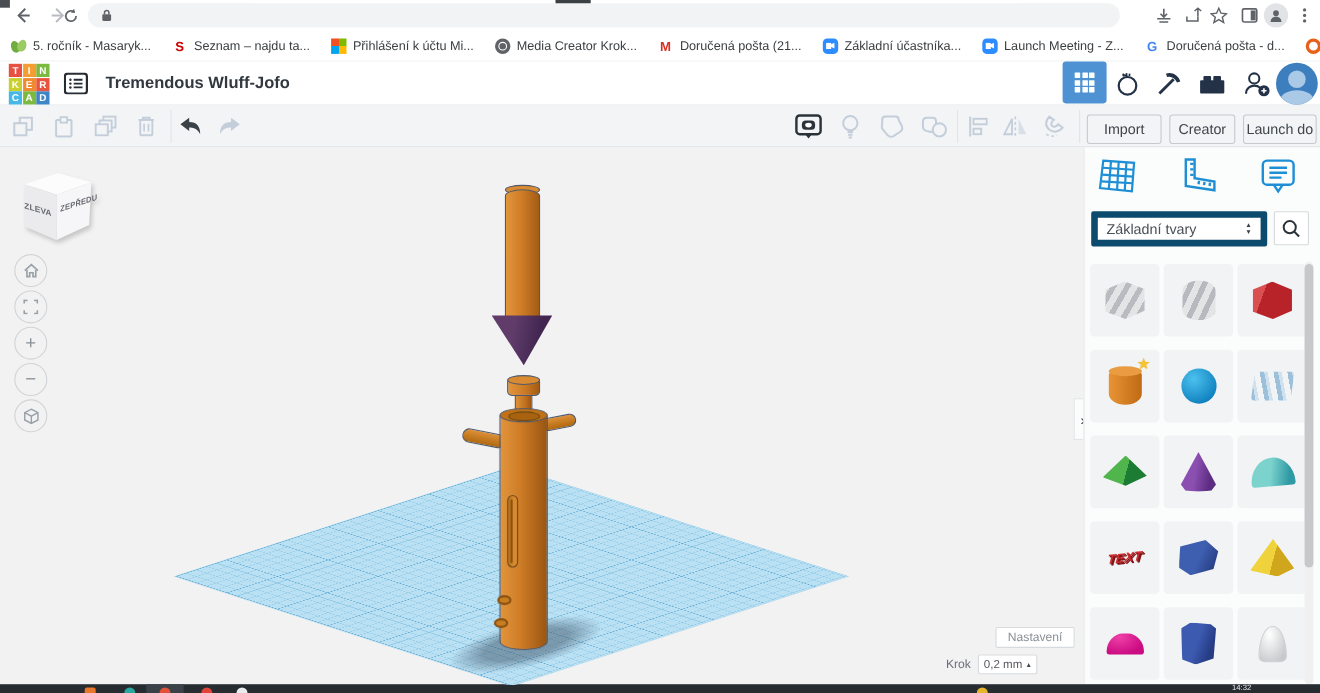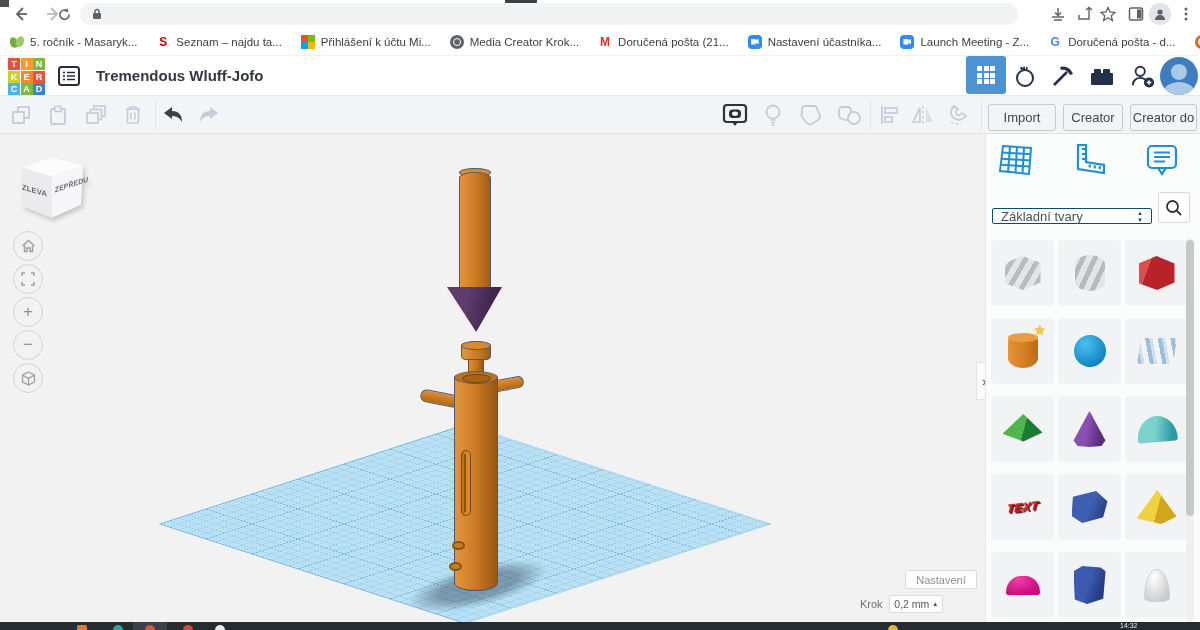--- a/index.html
+++ b/index.html
@@ -141,22 +141,22 @@
 
   
   #panel-chevron { position:absolute; left:976px; top:228px; width:16px; height:38px; background:#fcfcfd;
     border:1px solid #e2e4e6; border-right:none; display:flex; align-items:center; justify-content:center;
     font-size:13px; color:#2f3338; }
 
   
   #panel { position:absolute; left:985px; top:0; width:215px; height:488px; background:#fbfcfc; border-left:1px solid #e4e6e8; }
   .p-top-ic { position:absolute; top:6px; width:40px; height:40px; display:flex; align-items:center; justify-content:center; color:#1e8fd5; }
   #p-ic-grid { left:10px; } #p-ic-ruler { left:82px; } #p-ic-notes { left:156px; }
-  #p-dropdown { position:absolute; left:6px; top:58px; width:160px; height:16px; background:#fff; border:1px solid #0c4a6e; border-radius:2px;
-    display:flex; align-items:center; padding:0 8px;margin-top:16px; }
+  #p-dropdown { position:absolute; left:6px; top:58px; width:160px; height:32px; background:#fff; border:6px solid #0c4a6e; border-radius:2px;
+    display:flex; align-items:center; padding:0 8px; }
   #p-dropdown-value { font-size:13px; color:#4a5056; flex:1; }
   #p-dropdown-arrows { display:flex; flex-direction:column; gap:1px; font-size:6px; color:#3a3f44; line-height:1; }
   #p-search-btn { position:absolute; left:172px; top:58px; width:32px; height:31px; background:#fff; border:1px solid #d6d9dc; border-radius:2px;
     display:flex; align-items:center; justify-content:center; color:#2b3238; }
   #shape-grid { position:absolute; left:5px; top:106px; width:198px; display:grid;
     grid-template-columns:repeat(3,63px); grid-auto-rows:66px; column-gap:4px; row-gap:12px; }
   .tile { position:relative; background:#f2f3f4; border-radius:4px; display:flex; align-items:center; justify-content:center; }
   #p-scrollbar { position:absolute; left:200px; top:104px; width:8px; height:384px; background:#f0f0f0; border-radius:4px; }
   #p-scroll-thumb { position:absolute; left:0; top:2px; width:8px; height:276px; background:#c6c8ca; border-radius:4px; }
 
@@ -291,21 +291,21 @@
       <div class="bm">
         <span class="fav fav-globe"></span>
         <span class="bm-label">Media Creator Krok...</span>
       </div>
       <div class="bm">
         <span class="fav fav-gmail">M</span>
         <span class="bm-label">Doručená pošta (21...</span>
       </div>
       <div class="bm">
         <span class="fav fav-zoom"></span>
-        <span class="bm-label">Nastavení účastníka...</span>
+        <span class="bm-label">Základní účastníka...</span>
       </div>
       <div class="bm">
         <span class="fav fav-zoom"></span>
         <span class="bm-label">Launch Meeting - Z...</span>
       </div>
       <div class="bm">
         <span class="fav fav-google">G</span>
         <span class="bm-label">Doručená pošta - d...</span>
       </div>
       <div class="bm">
@@ -460,21 +460,21 @@
     </div>
     <div class="tb-ic" style="left:946px">
       <svg width="26" height="24" viewBox="0 0 26 24">
           <path d="M8 3 C4 7 4 12 8 15 C12 18 17 17 20 13 L16 10 C15 12 12 13 10.5 11.5 C9 10 10 7 12 6 Z" fill="none" stroke="currentColor" stroke-width="1.8"></path>
           <path d="M5 19 Q10 22 15 20" stroke="currentColor" stroke-width="1.4" stroke-dasharray="2.5 2.5" fill="none"></path>
         </svg>
     </div>
     <div class="tb-sep" style="left:981px"></div>
     <button class="tb-btn" id="btn-import">Import</button>
     <button class="tb-btn" id="btn-export">Creator</button>
-    <button class="tb-btn" id="btn-send">Creator do</button>
+    <button class="tb-btn" id="btn-send">Launch do</button>
   </div>
 
   <div id="main">
     <div id="canvas">
       <div id="workplane" class="mpart"></div>
       <div id="m-shadow" class="mpart"></div>
 
       <div id="m-upper-cap" class="mpart"></div>
       <div id="m-upper-cyl" class="mpart"></div>
       <div id="m-cone" class="mpart"></div>

